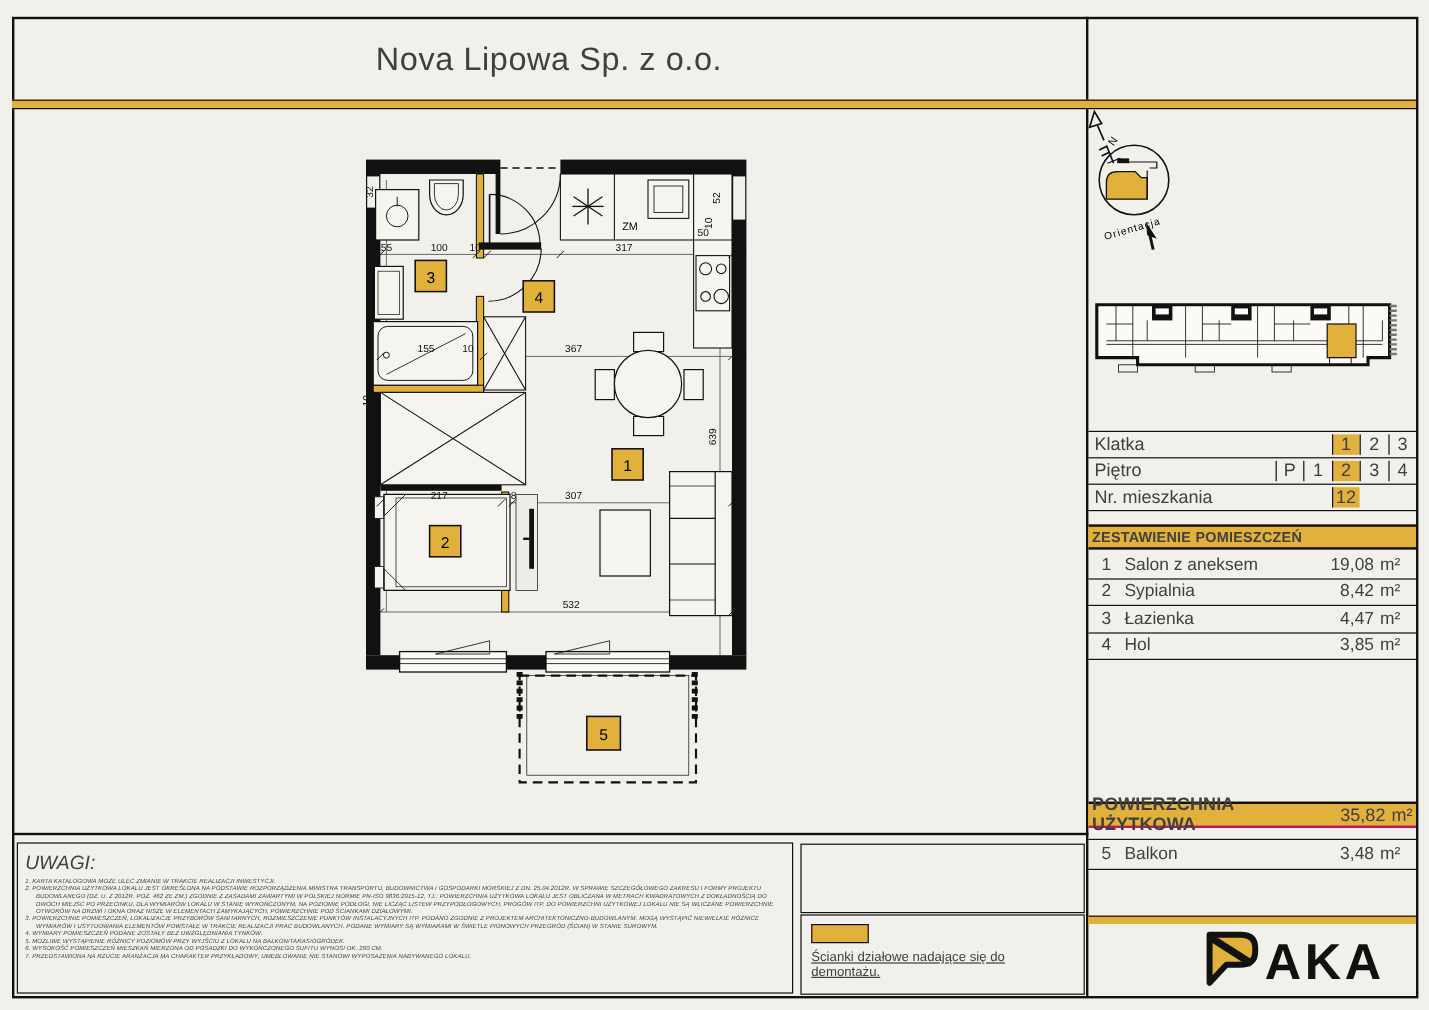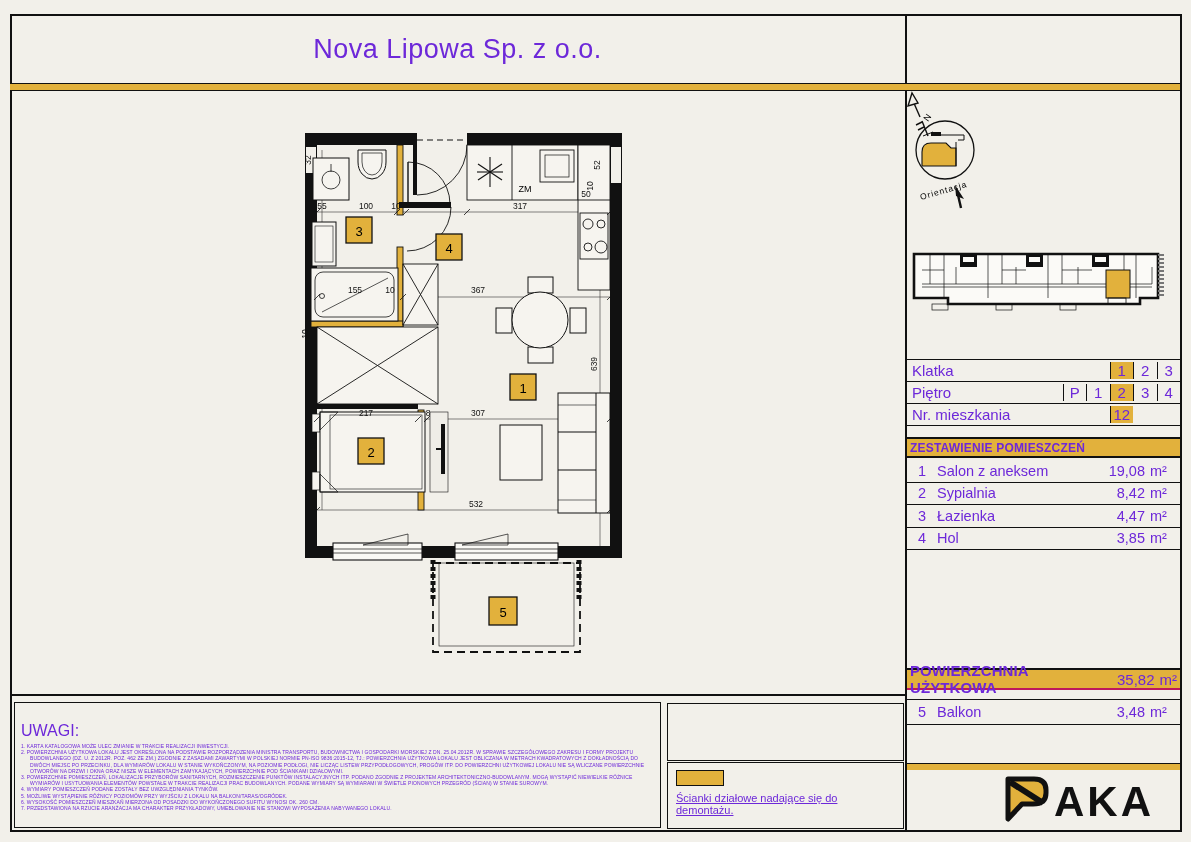--- a/index.html
+++ b/index.html
@@ -1,17 +1,17 @@
 <!DOCTYPE html>
 <html><head>
 <meta charset="utf-8">
 <style>
   html,body{margin:0;padding:0;background:#e8e6e0;}
   .page{position:relative;width:1191px;height:842px;background:#f2f0ea;overflow:hidden;
-        font-family:"Liberation Sans",sans-serif;color:#6d28d9;}
+        font-family:"Liberation Sans",sans-serif;color:#404040;}
   .abs{position:absolute;}
   .outer-frame{left:10px;top:14px;width:1168px;height:814px;border:2px solid #111;}
   
   .header{left:10px;top:14px;width:895px;height:70px;display:flex;flex-direction:column;
           align-items:center;justify-content:center;}
   .header .company{font-size:27px;letter-spacing:.5px;}
   .header .address{font-size:17px;margin-top:2px;}
   .vline-main{left:905px;top:14px;width:2px;height:816px;background:#111;}
   .yellow-rule{left:10px;top:83px;width:1170px;height:6px;background:#e2b13c;border-top:1.5px solid #111;border-bottom:1px solid #111;}
   
@@ -32,21 +32,21 @@
   .runit{width:30px;text-align:left;padding-left:5px;}
   .total-bar{left:907px;top:668px;width:273px;height:22px;background:#e2b13c;
              border-top:2px solid #111;border-bottom:2px solid #be185d;display:flex;align-items:center;
              font-size:15px;box-sizing:border-box;padding:0 3px;}
   .total-bar .tlabel{font-weight:bold;flex:1;letter-spacing:.1px;}
   .balkon-row{left:907px;top:699px;width:273px;height:24px;border-top:1.5px solid #111;border-bottom:1.5px solid #111;
               display:flex;align-items:center;font-size:14.5px;}
   .yellow-rule2{left:907px;top:763px;width:273px;height:6px;background:#e2b13c;border-top:1.5px solid #111;}
   
   .bottom-divider{left:10px;top:694px;width:897px;height:2px;background:#111;}
-  .uwagi-box{left:14px;top:702px;width:647px;height:126px;border:1.5px solid #111;box-sizing:border-box;padding:19px 6px;}
+  .uwagi-box{left:14px;top:702px;width:647px;height:126px;border:1.5px solid #111;box-sizing:border-box;padding:8px 6px;font-style:italic;}
   .uwagi-title{font-size:16px;}
   .uwagi-notes{margin-top:3px;font-size:5px;line-height:6.2px;letter-spacing:.1px;}
   .uwagi-notes div{padding-left:9px;text-indent:-9px;}
   .mid-empty{left:667px;top:703px;width:237px;height:58px;border:1.5px solid #111;box-sizing:border-box;}
   .legend-box{left:667px;top:762px;width:237px;height:67px;border:1.5px solid #111;box-sizing:border-box;padding:7px 8px;text-decoration:underline;}
   .legend-swatch{width:46px;height:14px;background:#e2b13c;border:1px solid #111;}
   .legend-text{margin-top:6px;font-size:11px;}
   .paka-wrap{left:907px;top:770px;width:251px;height:60px;display:flex;align-items:center;justify-content:flex-end;}
   svg text{font-family:"Liberation Sans",sans-serif;}
 </style>

